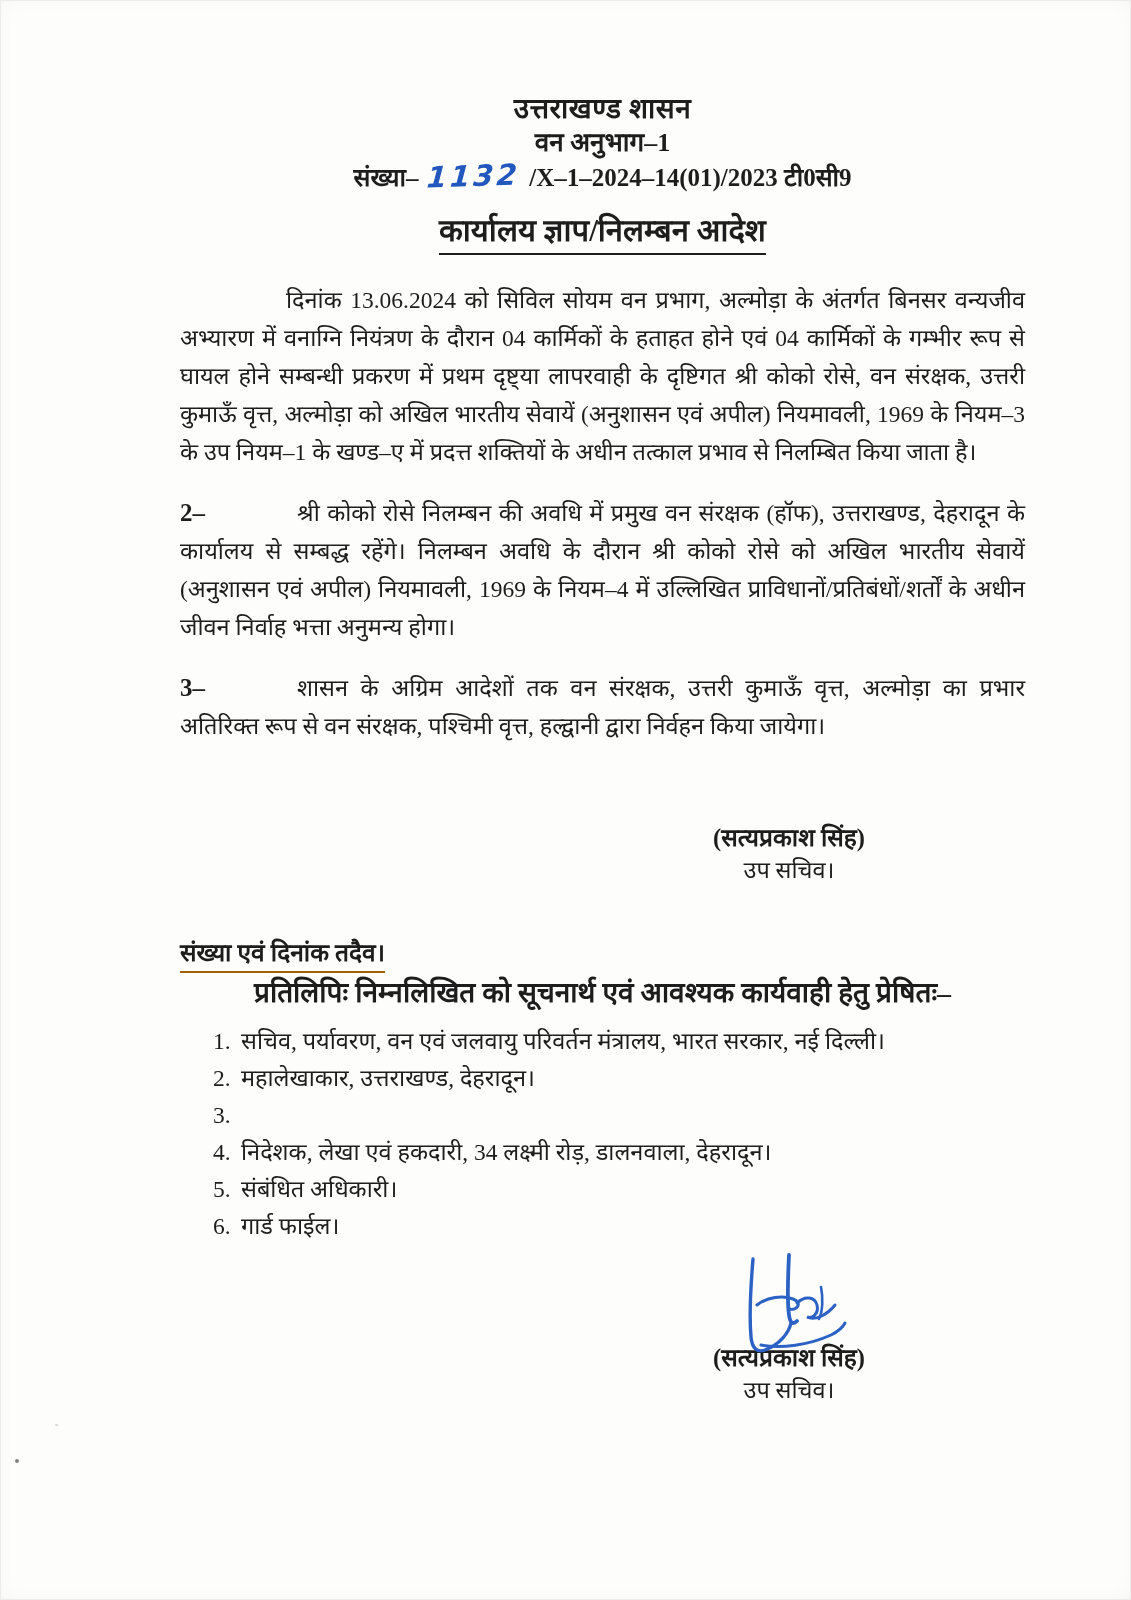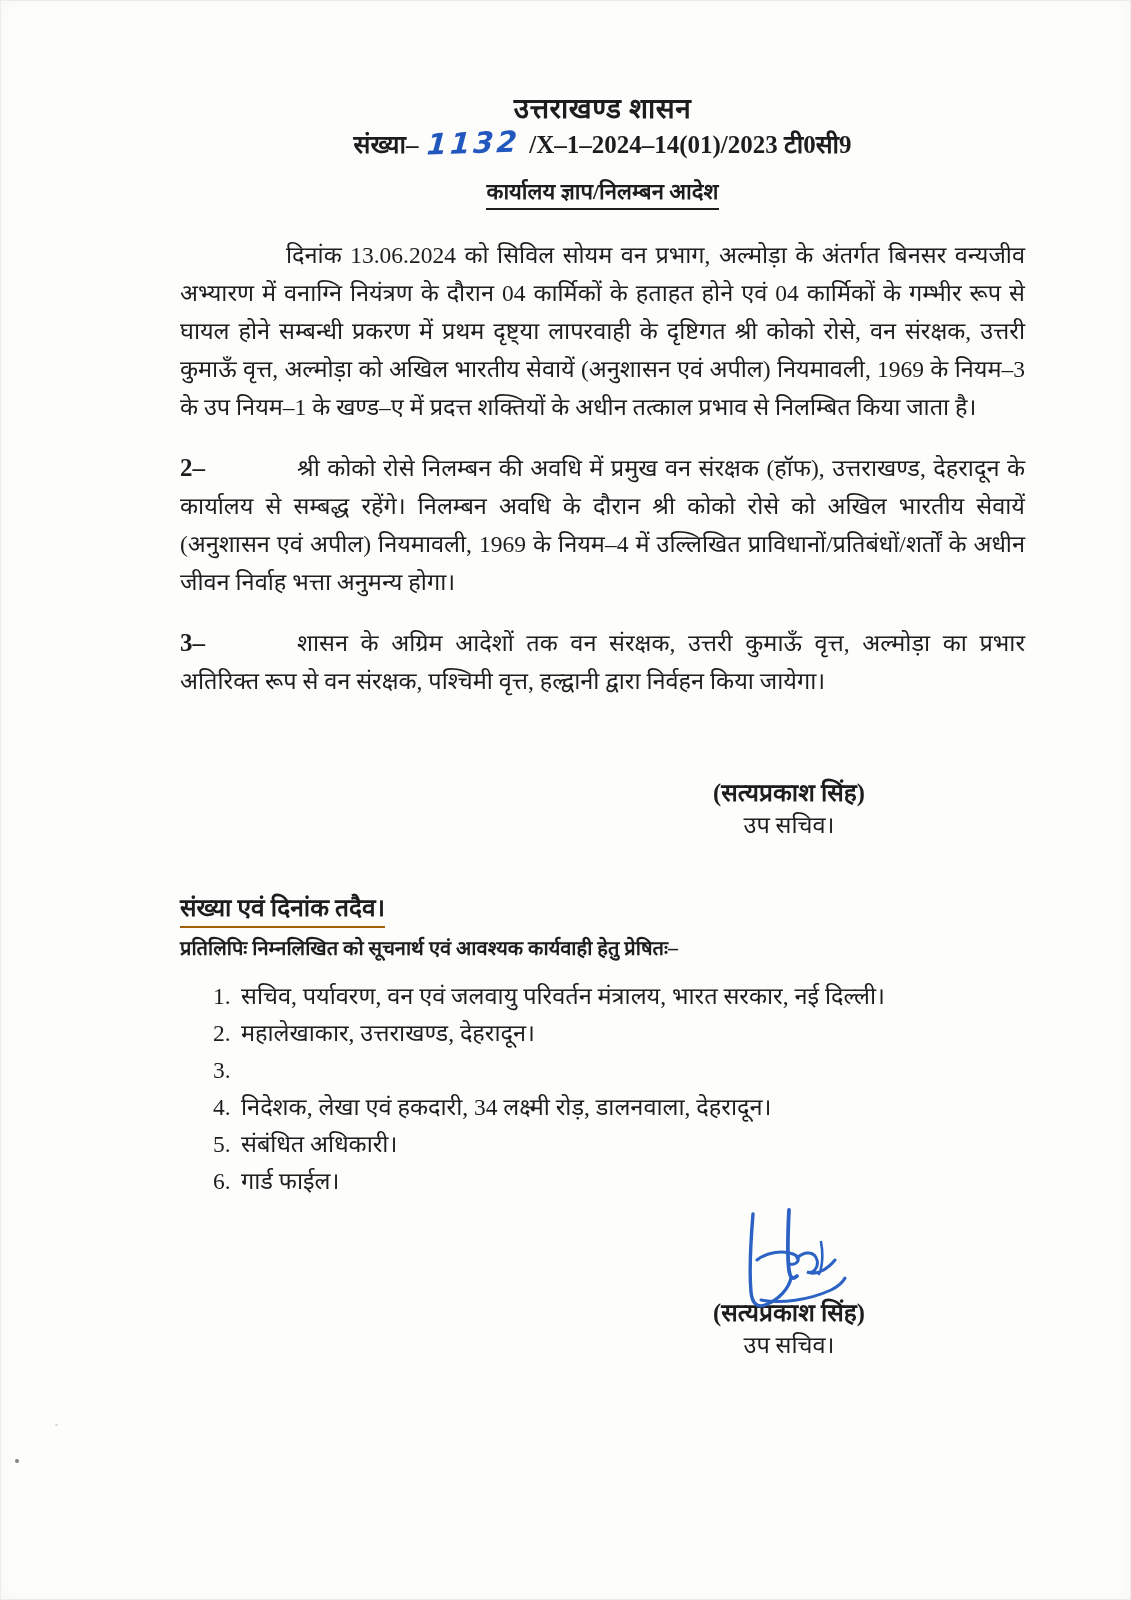--- a/index.html
+++ b/index.html
@@ -45,21 +45,21 @@
     transform: skewX(-6deg) rotate(-2deg);
     margin: 0 10px 0 8px;
     font-family: "DejaVu Sans", sans-serif;
   }
   .h-place-date {
     font-size: 25px; font-weight: bold; line-height: 33px;
   }
   .h-title { margin-top: 13px; }
   .h-title span {
     display: inline-block;
-    font-size: 22px; font-weight: bold;
+    font-size: 31px; font-weight: bold;
     border-bottom: 2.5px solid #1d1d1d;
     padding-bottom: 3px;
   }
 
   
   .body-para {
     margin: 0;
     font-size: 23.5px;
     line-height: 38px;
     text-align: justify;
@@ -90,23 +90,24 @@
   
   .ref-line { margin-top: 50px; }
   .ref-line span {
     display: inline-block;
     font-size: 24.5px; font-weight: bold;
     border-bottom: 2px solid #a16207;
     padding-bottom: 2px;
     line-height: 32px;
   }
   .copy-line {
-    font-size: 20px; font-weight: bold;
+    font-size: 28px; font-weight: bold;
     line-height: 36px;
     margin-top: 2px;
+    text-align: center;
   }
   .recipients { margin-top: 12px; }
   .recipient-row {
     display: flex;
     font-size: 23.5px;
     line-height: 37px;
     padding-left: 33px;
   }
   .r-num { width: 28px; flex: none; }
 
@@ -120,20 +121,21 @@
   .speck-2 { left: 55px; top: 1424px; width: 3px; height: 2px; opacity: .25; }
 </style>
 </head>
 <body>
 
 <div class="page">
   <div class="content">
 
     <div class="doc-header">
       <div class="h-org">उत्तराखण्ड शासन</div>
+      <div class="h-dept">वन अनुभाग–1</div>
       <div class="h-number">
         <span>संख्या–</span><span class="hand-num">1132</span><span>/X–1–2024–14(01)/2023 टी0सी9</span>
       </div>
       <div class="h-title">
         <span>कार्यालय ज्ञाप/निलम्बन आदेश</span>
       </div>
     </div>
 
     <p class="body-para para-1">
       <span>दिनांक 13.06.2024 को सिविल सोयम वन प्रभाग, अल्मोड़ा के अंतर्गत बिनसर वन्यजीव अभ्यारण में वनाग्नि नियंत्रण के दौरान 04 कार्मिकों के हताहत होने एवं 04 कार्मिकों के गम्भीर रूप से घायल होने सम्बन्धी प्रकरण में प्रथम दृष्ट्या लापरवाही के दृष्टिगत श्री कोको रोसे, वन संरक्षक, उत्तरी कुमाऊँ वृत्त, अल्मोड़ा को अखिल भारतीय सेवायें (अनुशासन एवं अपील) नियमावली, 1969 के नियम–3 के उप नियम–1 के खण्ड–ए में प्रदत्त शक्तियों के अधीन तत्काल प्रभाव से निलम्बित किया जाता है।</span>

